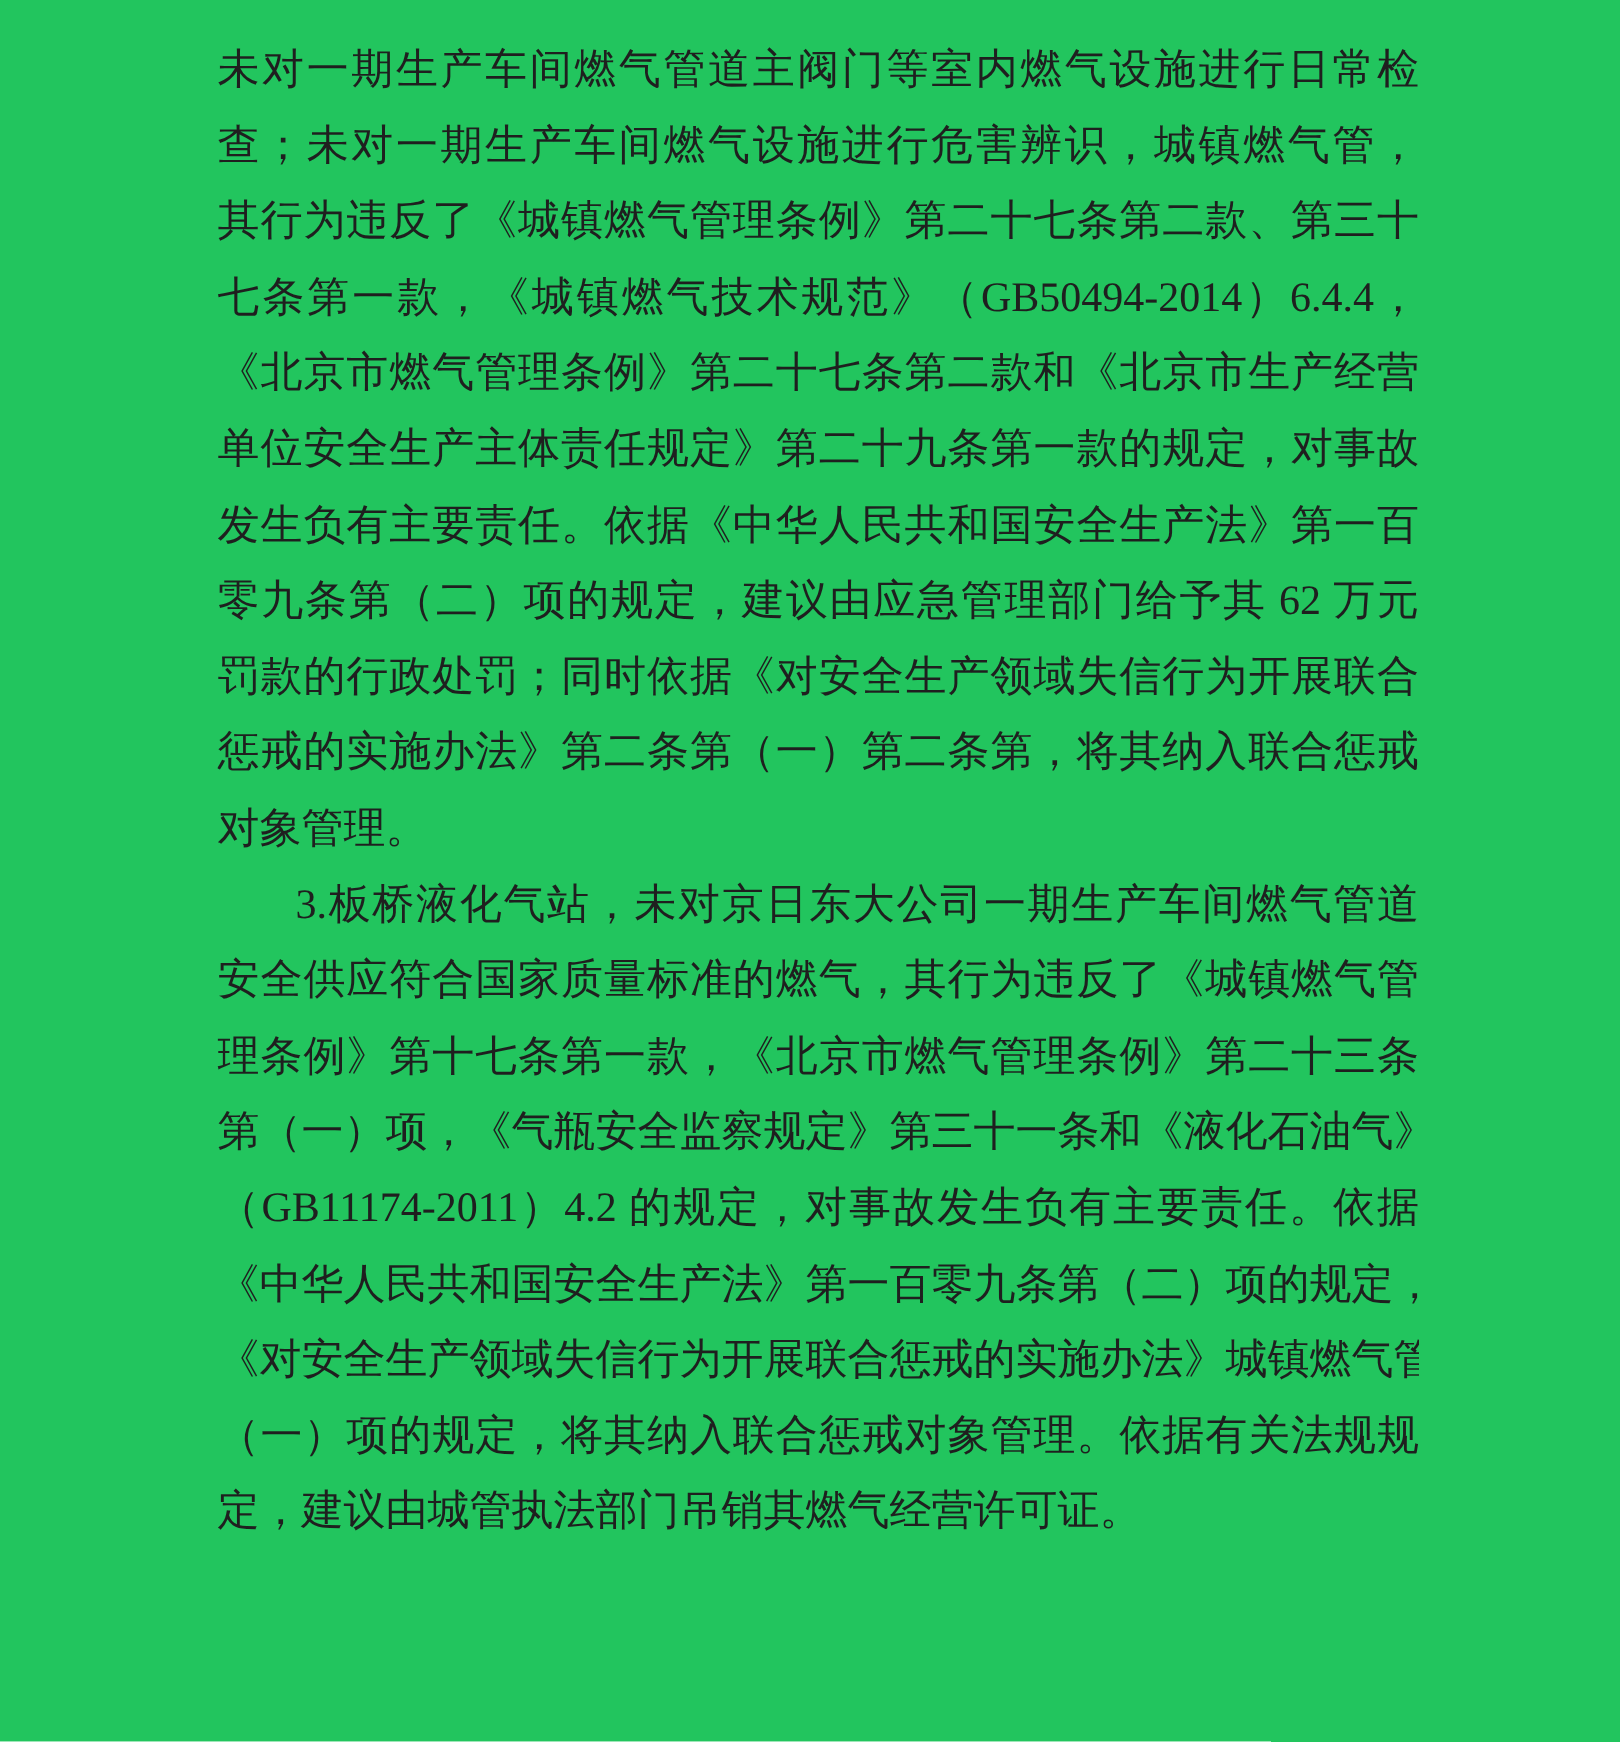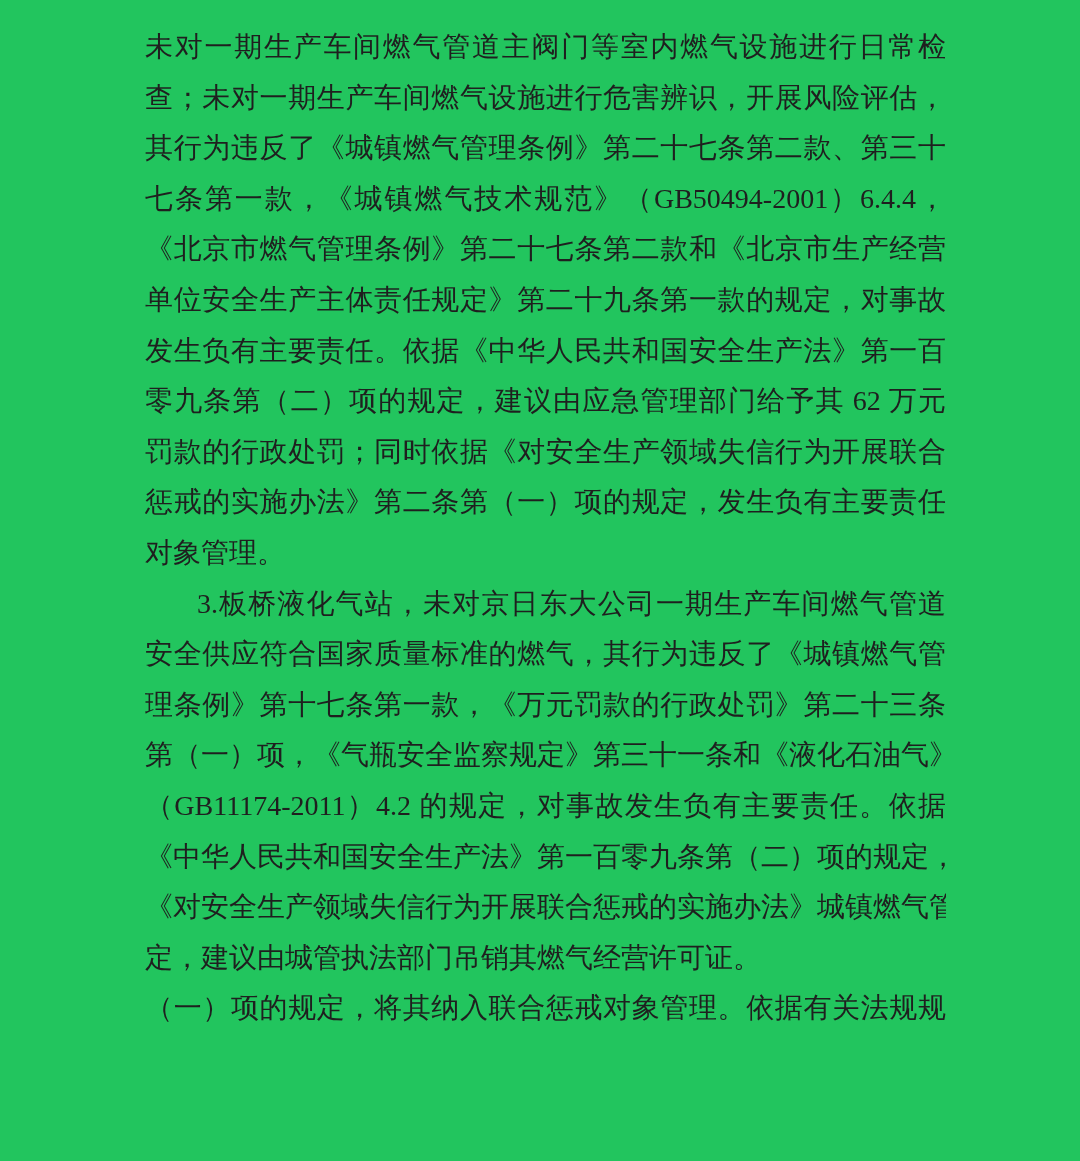--- a/index.html
+++ b/index.html
@@ -41,33 +41,33 @@
     text-indent: 52px;
     font-family: Liberation Serif, serif;
   }
 </style>
 </head>
 <body>
 
 <div class="page">
   <div class="text-column">
     <div class="line">未对一期生产车间燃气管道主阀门等室内燃气设施进行日常检</div>
-    <div class="line">查；未对一期生产车间燃气设施进行危害辨识，开展风险评估，</div>
+    <div class="line">查；未对一期生产车间燃气设施进行危害辨识，城镇燃气管，</div>
     <div class="line">其行为违反了《城镇燃气管理条例》第二十七条第二款、第三十</div>
-    <div class="line">七条第一款，《城镇燃气技术规范》（GB50494-2001）6.4.4，</div>
+    <div class="line">七条第一款，《城镇燃气技术规范》（GB50494-2014）6.4.4，</div>
     <div class="line">《北京市燃气管理条例》第二十七条第二款和《北京市生产经营</div>
     <div class="line">单位安全生产主体责任规定》第二十九条第一款的规定，对事故</div>
     <div class="line">发生负有主要责任。依据《中华人民共和国安全生产法》第一百</div>
     <div class="line">零九条第（二）项的规定，建议由应急管理部门给予其 62 万元</div>
     <div class="line">罚款的行政处罚；同时依据《对安全生产领域失信行为开展联合</div>
-    <div class="line">惩戒的实施办法》第二条第（一）项的规定，发生负有主要责任</div>
+    <div class="line">惩戒的实施办法》第二条第（一）第二条第，将其纳入联合惩戒</div>
     <div class="line end">对象管理。</div>
     <div class="line indent">3.板桥液化气站，未对京日东大公司一期生产车间燃气管道</div>
     <div class="line">安全供应符合国家质量标准的燃气，其行为违反了《城镇燃气管</div>
-    <div class="line">理条例》第十七条第一款，《万元罚款的行政处罚》第二十三条</div>
+    <div class="line">理条例》第十七条第一款，《北京市燃气管理条例》第二十三条</div>
     <div class="line">第（一）项，《气瓶安全监察规定》第三十一条和《液化石油气》</div>
     <div class="line">（GB11174-2011）4.2 的规定，对事故发生负有主要责任。依据</div>
     <div class="line">《中华人民共和国安全生产法》第一百零九条第（二）项的规定，</div>
     <div class="line">《对安全生产领域失信行为开展联合惩戒的实施办法》城镇燃气管</div>
+    <div class="line">（一）项的规定，将其纳入联合惩戒对象管理。依据有关法规规</div>
     <div class="line end">定，建议由城管执法部门吊销其燃气经营许可证。</div>
-    <div class="line">（一）项的规定，将其纳入联合惩戒对象管理。依据有关法规规</div>
   </div>
 </div>
 
 </body></html>

